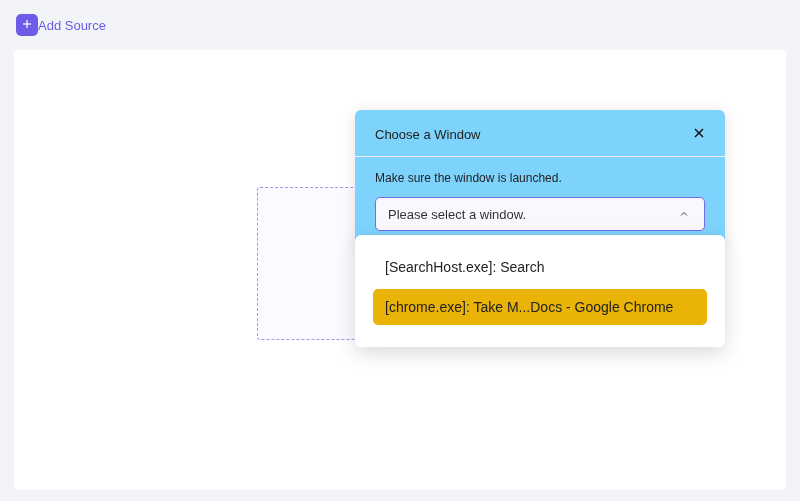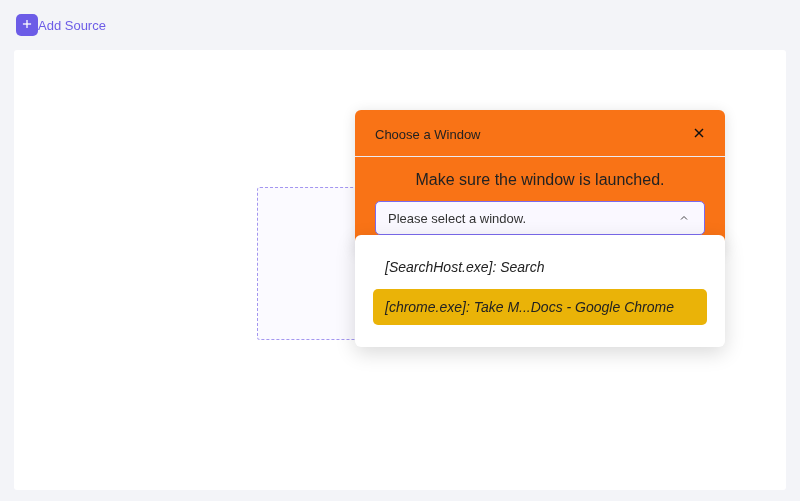--- a/index.html
+++ b/index.html
@@ -55,21 +55,21 @@
     }
     .dashed-label {
       color: #6c5ce7;
       font-size: 15px;
     }
     .modal {
       position: absolute;
       left: 355px;
       top: 110px;
       width: 370px;
-      background: #f97316;
+      background: #7dd3fc;
       border-radius: 6px;
       box-shadow: 0 2px 14px rgba(0,0,0,0.12);
       overflow: visible;
     }
     .modal-header {
       display: flex;
       align-items: center;
       justify-content: space-between;
       padding: 14px 16px 12px 20px;
       border-bottom: 1px solid #eceaf1;
@@ -84,24 +84,23 @@
       display: flex;
       align-items: center;
       justify-content: center;
       cursor: pointer;
     }
     .close-btn svg { width: 16px; height: 16px; stroke: #111; stroke-width: 2; }
     .modal-body {
       padding: 14px 20px 18px 20px;
     }
     .hint-text {
-      font-size: 16px;
+      font-size: 12px;
       color: #222;
       margin-bottom: 12px;
-      text-align: center;
     }
     .select-box {
       position: relative;
       border: 1.5px solid #7b6aee;
       border-radius: 5px;
       background: #faf8ff;
       height: 34px;
       display: flex;
       align-items: center;
       padding: 0 12px;
@@ -123,21 +122,20 @@
     .chev svg { width: 12px; height: 12px; stroke: #333; stroke-width: 1.8; fill: none; }
     .dropdown {
       position: absolute;
       left: 355px;
       top: 235px;
       width: 370px;
       background: #fff;
       border-radius: 6px;
       box-shadow: 0 6px 20px rgba(0,0,0,0.15);
       padding: 14px 18px 18px 18px;
-      font-style: italic;
     }
     .option {
       padding: 10px 12px;
       font-size: 14px;
       color: #222;
       border-radius: 5px;
       cursor: pointer;
       margin-bottom: 4px;
       white-space: nowrap;
       overflow: hidden;

